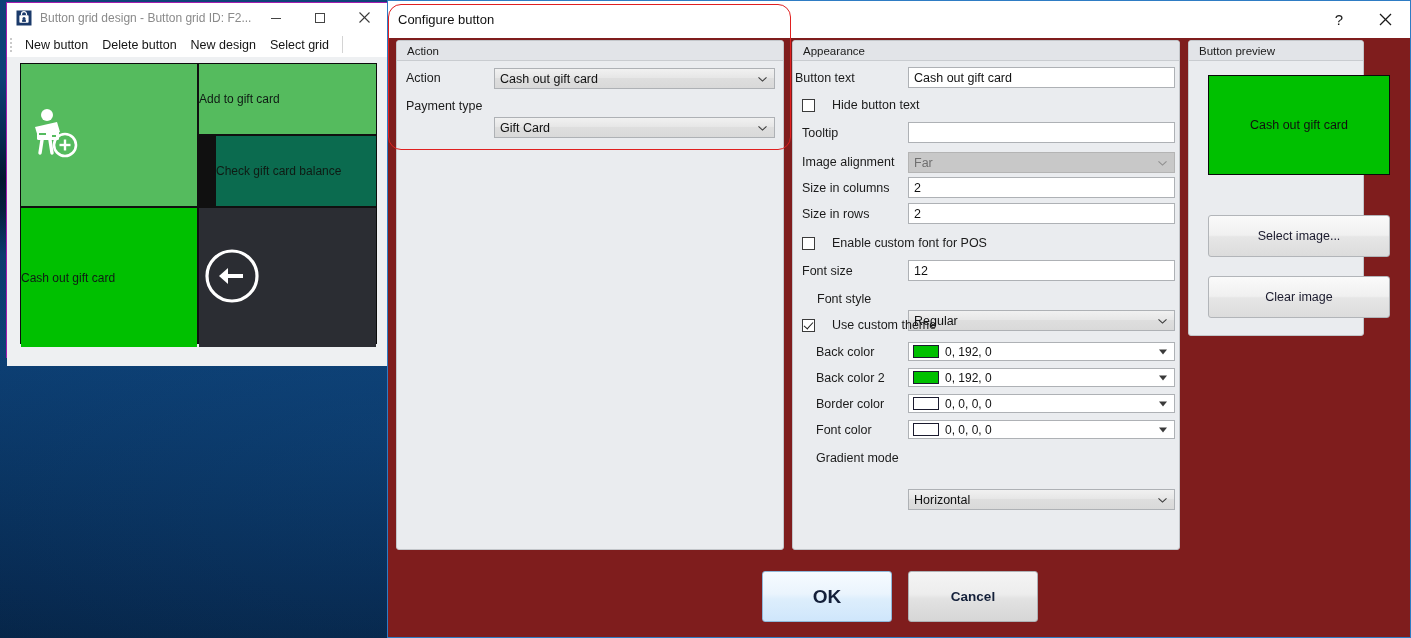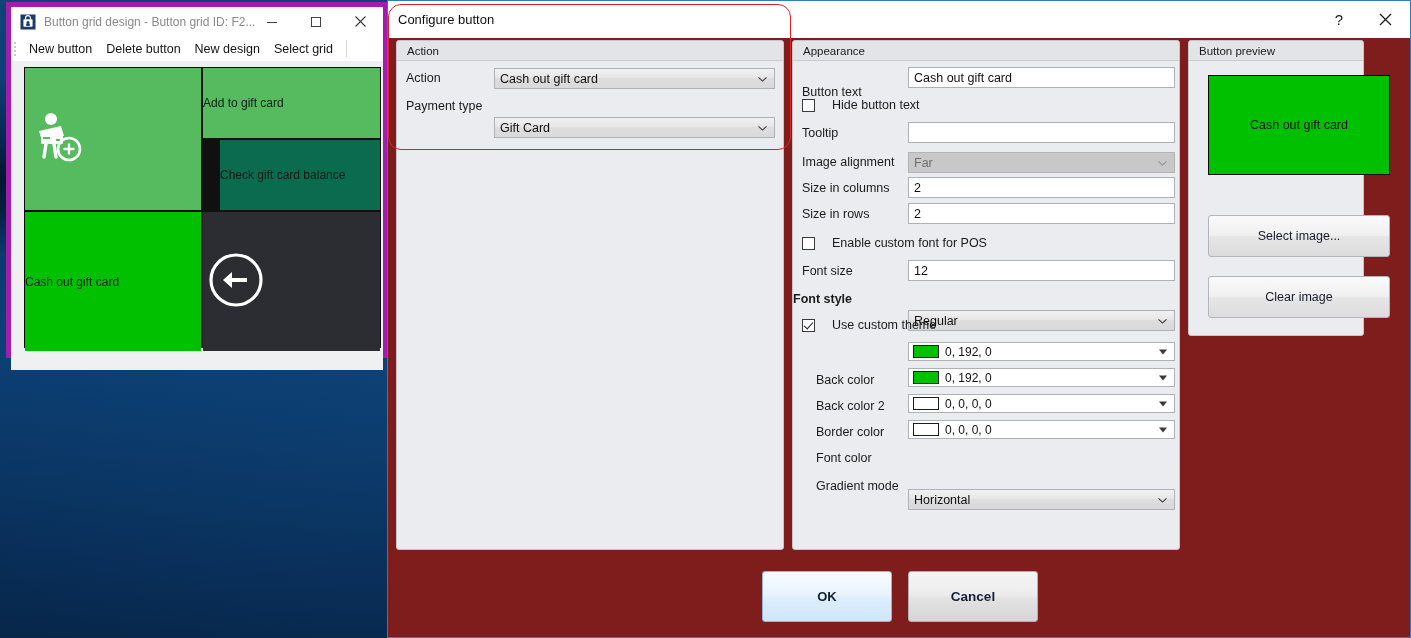--- a/index.html
+++ b/index.html
@@ -44,21 +44,21 @@
     position:absolute; left:0; top:0; width:1411px; height:638px;
     background: radial-gradient(ellipse 900px 500px at 28% 68%, rgba(20,80,140,0.28), rgba(0,0,0,0) 70%);
   }
 
   
   #bg-window {
     position: absolute;
     left: 6px; top: 2px;
     width: 382px; height: 356px;
     background: #ef4444;
-    border: 5px solid #a21caf;
+    border: 1px solid #a21caf;
     box-sizing: border-box;
   }
   #bg-titlebar {
     height: 29px;
     background: #ffffff;
     display: flex;
     align-items: center;
     position: relative;
   }
   #bg-title-icon {
@@ -212,21 +212,21 @@
   .row {
     position: absolute;
     display: flex;
     align-items: center;
   }
   .lbl {
     font-size: 12.5px;
     color: #1b1b1b;
     white-space: nowrap;
   }
-  .lbl-indent { padding-left: 14px; margin-top: 28px; }
+  .lbl-indent { padding-left: 14px; }
 
   
   .textbox {
     box-sizing: border-box;
     background: #ffffff;
     border: 1px solid #aeb1b5;
     font-size: 12.5px;
     color: #111;
     padding: 0 5px;
     display: flex;
@@ -333,21 +333,21 @@
   }
   #btn-select-image { position: absolute; left: 19px; top: 174px; width: 182px; height: 42px; }
   #btn-clear-image  { position: absolute; left: 19px; top: 235px; width: 182px; height: 42px; }
 
   #btn-ok {
     position: absolute; left: 374px; top: 533px; width: 128px; height: 49px;
     background: linear-gradient(to bottom, #f6fbff 0%, #eaf4fd 45%, #ddeefc 55%, #cfe6fb 100%);
     border: 1px solid #8fb8da;
     border-radius: 3px;
     display: flex; align-items: center; justify-content: center;
-    font-size: 13px; font-weight: bold; color: #14203a;
+    font-size: 19px; font-weight: bold; color: #14203a;
   }
   #btn-cancel {
     position: absolute; left: 520px; top: 533px; width: 128px; height: 49px;
     background: linear-gradient(to bottom, #f4f4f4 0%, #ededed 45%, #e2e2e2 55%, #d6d6d6 100%);
     border: 1px solid #aeb1b5;
     border-radius: 3px;
     display: flex; align-items: center; justify-content: center;
     font-size: 13.5px; font-weight: bold; color: #14203a;
   }
 
@@ -506,21 +506,21 @@
           <svg width="11" height="11" viewBox="0 0 11 11" aria-hidden="true">
               <polyline points="1.5,3.8 5.5,7.6 9.5,3.8" fill="none" stroke="#3a3a3a" stroke-width="1.1"></polyline>
             </svg>
         </span>
       </div>
     </div>
 
     <div class="panel" id="panel-appearance">
       <div class="panel-header">Appearance</div>
 
-      <div class="row" style="left:9px; top:30px;margin-top:14px;">
+      <div class="row" style="left:2px; top:30px;">
         <span class="lbl">Button text</span>
       </div>
       <div class="textbox" style="position:absolute; left:115px; top:26px; width:267px;">
         <span>Cash out gift card</span>
       </div>
 
       <div class="checkrow" style="left:9px; top:57px;">
         <span class="cbox"></span>
         <span class="lbl">Hide button text</span>
       </div>
@@ -563,21 +563,21 @@
         <span class="lbl">Enable custom font for POS</span>
       </div>
 
       <div class="row" style="left:9px; top:223px;">
         <span class="lbl">Font size</span>
       </div>
       <div class="textbox" style="position:absolute; left:115px; top:219px; width:267px;">
         <span>12</span>
       </div>
 
-      <div class="row" style="left:0; top:251px;font-weight:bold;">
+      <div class="row" style="left:24px; top:251px;">
         <span class="lbl">Font style</span>
       </div>
       <div class="combo" style="left:115px; top:248px; width:267px;">
         <span>Regular</span>
         <span class="chev">
           <svg width="11" height="11" viewBox="0 0 11 11" aria-hidden="true">
               <polyline points="1.5,3.8 5.5,7.6 9.5,3.8" fill="none" stroke="#3a3a3a" stroke-width="1.1"></polyline>
             </svg>
         </span>
       </div>

